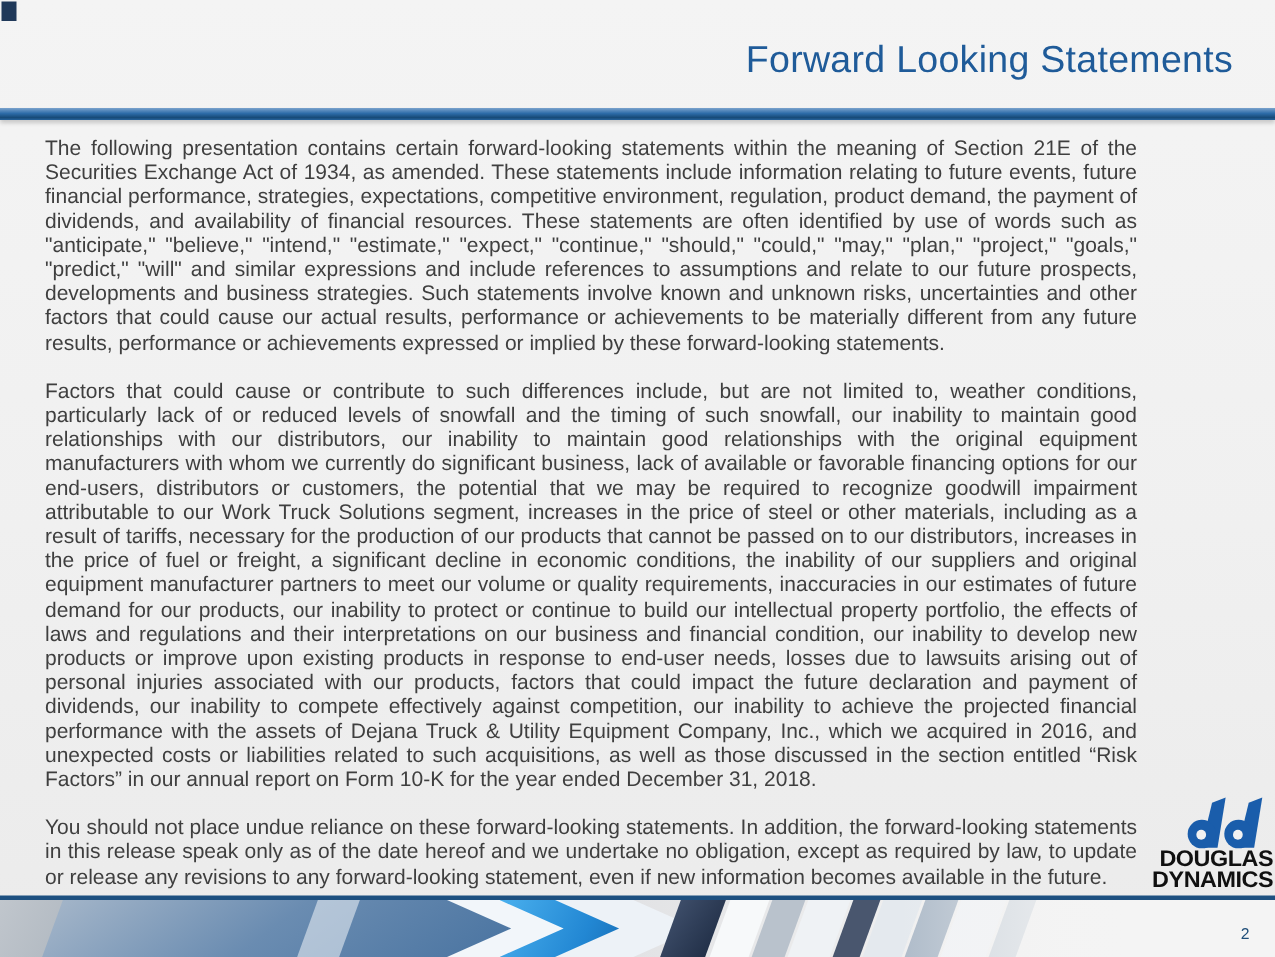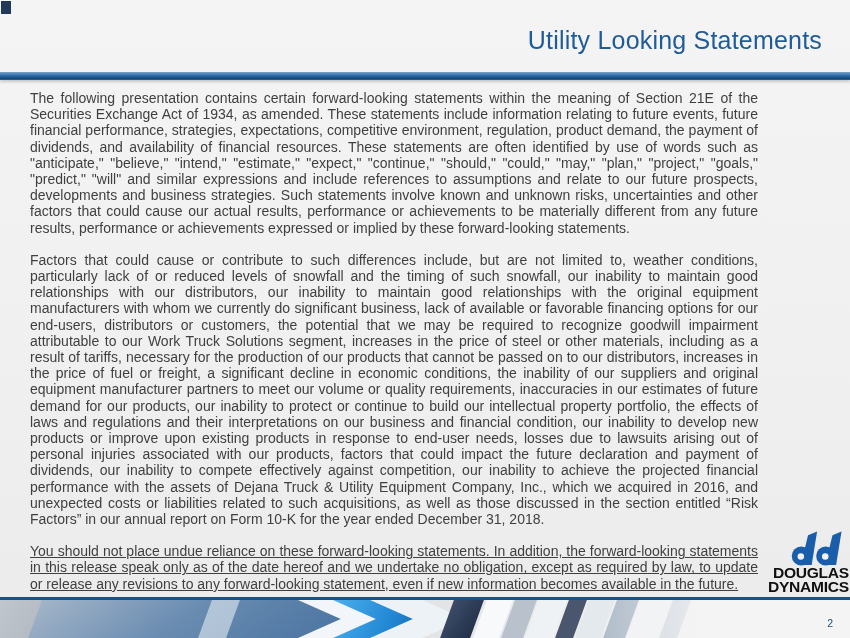--- a/index.html
+++ b/index.html
@@ -26,21 +26,21 @@
     background:linear-gradient(180deg,#7ba3cd 0%,#2d6ca8 45%,#174a77 80%,#27639c 100%);
     box-shadow:0 2px 3px rgba(0,0,0,.18);
   }
   .content{
     position:absolute;top:90px;left:30px;width:728px;
     color:var(--text-gray,#3f3f3f);
     font-size:14px;line-height:16.2px;
     text-align:justify;
   }
   .content p{margin:0 0 16px 0;}
-  .content p:last-child{margin-bottom:0;text-decoration:underline;}
+  .content p:last-child{margin-bottom:0;}
 
   
   .logo{
     position:absolute;top:528px;right:3px;width:88px;
     text-align:right;line-height:0;
   }
   .logo svg{display:inline-block;}
   .logo-name{
     color:#101010;font-weight:700;font-size:15px;line-height:13.5px;
     letter-spacing:-0.3px;transform:scaleX(1.04);transform-origin:center;
@@ -78,21 +78,21 @@
     font-size:10.5px;color:#1f4e79;z-index:5;
   }
 </style>
 </head>
 <body>
 
 <div class="slide">
 
   <div class="corner-accent"></div>
 
-  <div class="slide-title">Utility Looking Statements</div>
+  <div class="slide-title">Forward Looking Statements</div>
 
   <div class="title-rule"></div>
 
   <div class="content">
     <p>The following presentation contains certain forward-looking statements within the meaning of Section 21E of the Securities Exchange Act of 1934, as amended. These statements include information relating to future events, future financial performance, strategies, expectations, competitive environment, regulation, product demand, the payment of dividends, and availability of financial resources.  These statements are often identified by use of words such as "anticipate," "believe," "intend," "estimate," "expect," "continue," "should," "could," "may," "plan," "project," "goals," "predict," "will" and similar expressions and include references to assumptions and relate to our future prospects, developments and business strategies.  Such statements involve known and unknown risks, uncertainties and other factors that could cause our actual results, performance or achievements to be materially different from any future results, performance or achievements expressed or implied by these forward-looking statements.</p>
     <p>Factors that could cause or contribute to such differences include, but are not limited to, weather conditions, particularly lack of or reduced levels of snowfall and the timing of such snowfall, our inability to maintain good relationships with our distributors, our inability to maintain good relationships with the original equipment manufacturers with whom we currently do significant business, lack of available or favorable financing options for our end-users, distributors or customers, the potential that we may be required to recognize goodwill impairment attributable to our Work Truck Solutions segment, increases in the price of steel or other materials, including as a result of tariffs, necessary for the production of our products that cannot be passed on to our distributors, increases in the price of fuel or freight, a significant decline in economic conditions, the inability of our suppliers and original equipment manufacturer partners to meet our volume or quality requirements, inaccuracies in our estimates of future demand for our products, our inability to protect or continue to build our intellectual property portfolio, the effects of laws and regulations and their interpretations on our business and financial condition, our inability to develop new products or improve upon existing products in response to end-user needs, losses due to lawsuits arising out of personal injuries associated with our products, factors that could impact the future declaration and payment of dividends, our inability to compete effectively against competition, our inability to achieve the projected financial performance with the assets of Dejana Truck &amp; Utility Equipment Company, Inc., which we acquired in 2016, and unexpected costs or liabilities related to such acquisitions, as well as those discussed in the section entitled “Risk Factors” in our annual report on Form 10-K for the year ended December 31, 2018.</p>
     <p>You should not place undue reliance on these forward-looking statements.  In addition, the forward-looking statements in this release speak only as of the date hereof and we undertake no obligation, except as required by law, to update or release any revisions to any forward-looking statement, even if new information becomes available in the future.</p>
   </div>
 
   <div class="logo">

